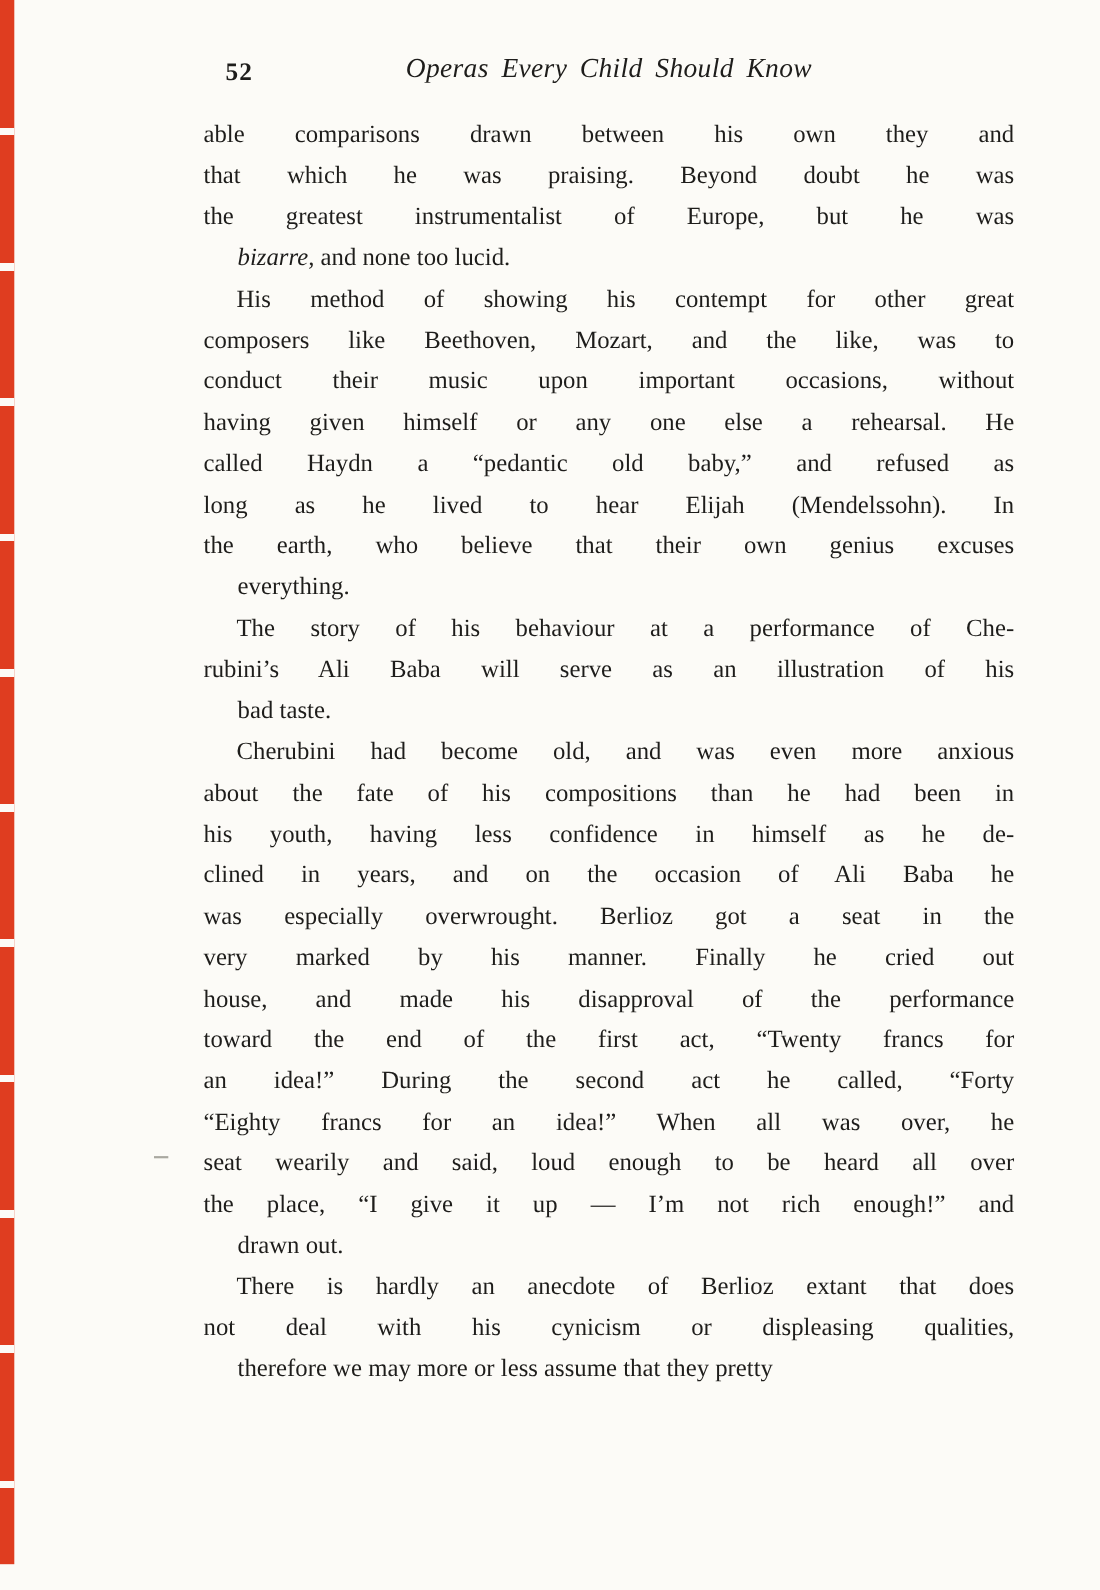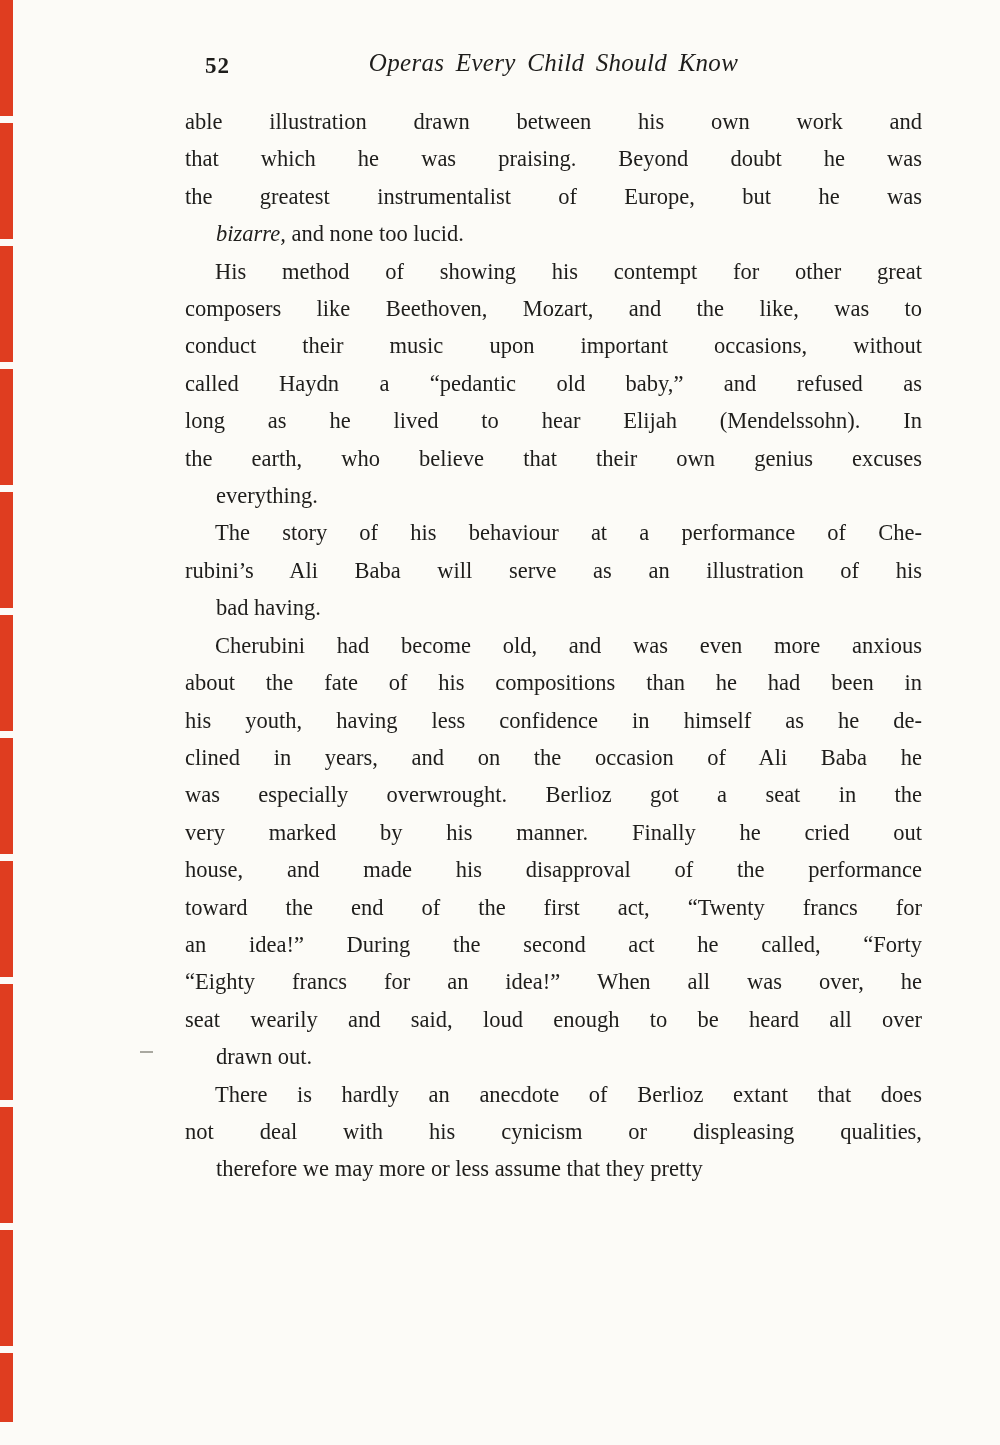--- a/index.html
+++ b/index.html
@@ -95,51 +95,53 @@
 <div class="scan-edge"></div>
 <div class="margin-mark"></div>
 
 <div class="content">
   <div class="running-head">
     <span class="page-num">52</span>
     <div class="head-title">Operas Every Child Should Know</div>
   </div>
   <div class="body-text">
       <div class="paragraph">
-        <div class="line">able illustration drawn between his own work and</div>
+        <div class="line">able comparisons drawn between his own they and</div>
         <div class="line">that which he was praising. Beyond doubt he was</div>
         <div class="line">the greatest instrumentalist of Europe, but he was</div>
         <div class="line last"><i>bizarre,</i> and none too lucid.</div>
       </div>
       <div class="paragraph">
         <div class="line indent">His method of showing his contempt for other great</div>
         <div class="line">composers like Beethoven, Mozart, and the like, was to</div>
         <div class="line">conduct their music upon important occasions, without</div>
+        <div class="line">having given himself or any one else a rehearsal. He</div>
         <div class="line">called Haydn a “pedantic old baby,” and refused as</div>
         <div class="line">long as he lived to hear Elijah (Mendelssohn). In</div>
         <div class="line">the earth, who believe that their own genius excuses</div>
         <div class="line last">everything.</div>
       </div>
       <div class="paragraph">
         <div class="line indent">The story of his behaviour at a performance of Che-</div>
         <div class="line">rubini’s Ali Baba will serve as an illustration of his</div>
-        <div class="line last">bad having.</div>
+        <div class="line last">bad taste.</div>
       </div>
       <div class="paragraph">
         <div class="line indent">Cherubini had become old, and was even more anxious</div>
         <div class="line">about the fate of his compositions than he had been in</div>
         <div class="line">his youth, having less confidence in himself as he de-</div>
         <div class="line">clined in years, and on the occasion of Ali Baba he</div>
         <div class="line">was especially overwrought. Berlioz got a seat in the</div>
         <div class="line">very marked by his manner. Finally he cried out</div>
         <div class="line">house, and made his disapproval of the performance</div>
         <div class="line">toward the end of the first act, “Twenty francs for</div>
         <div class="line">an idea!” During the second act he called, “Forty</div>
         <div class="line">“Eighty francs for an idea!” When all was over, he</div>
         <div class="line">seat wearily and said, loud enough to be heard all over</div>
+        <div class="line">the place, “I give it up — I’m not rich enough!” and</div>
         <div class="line last">drawn out.</div>
       </div>
       <div class="paragraph">
         <div class="line indent">There is hardly an anecdote of Berlioz extant that does</div>
         <div class="line">not deal with his cynicism or displeasing qualities,</div>
         <div class="line last">therefore we may more or less assume that they pretty</div>
       </div>
     </div>
 </div>
 

